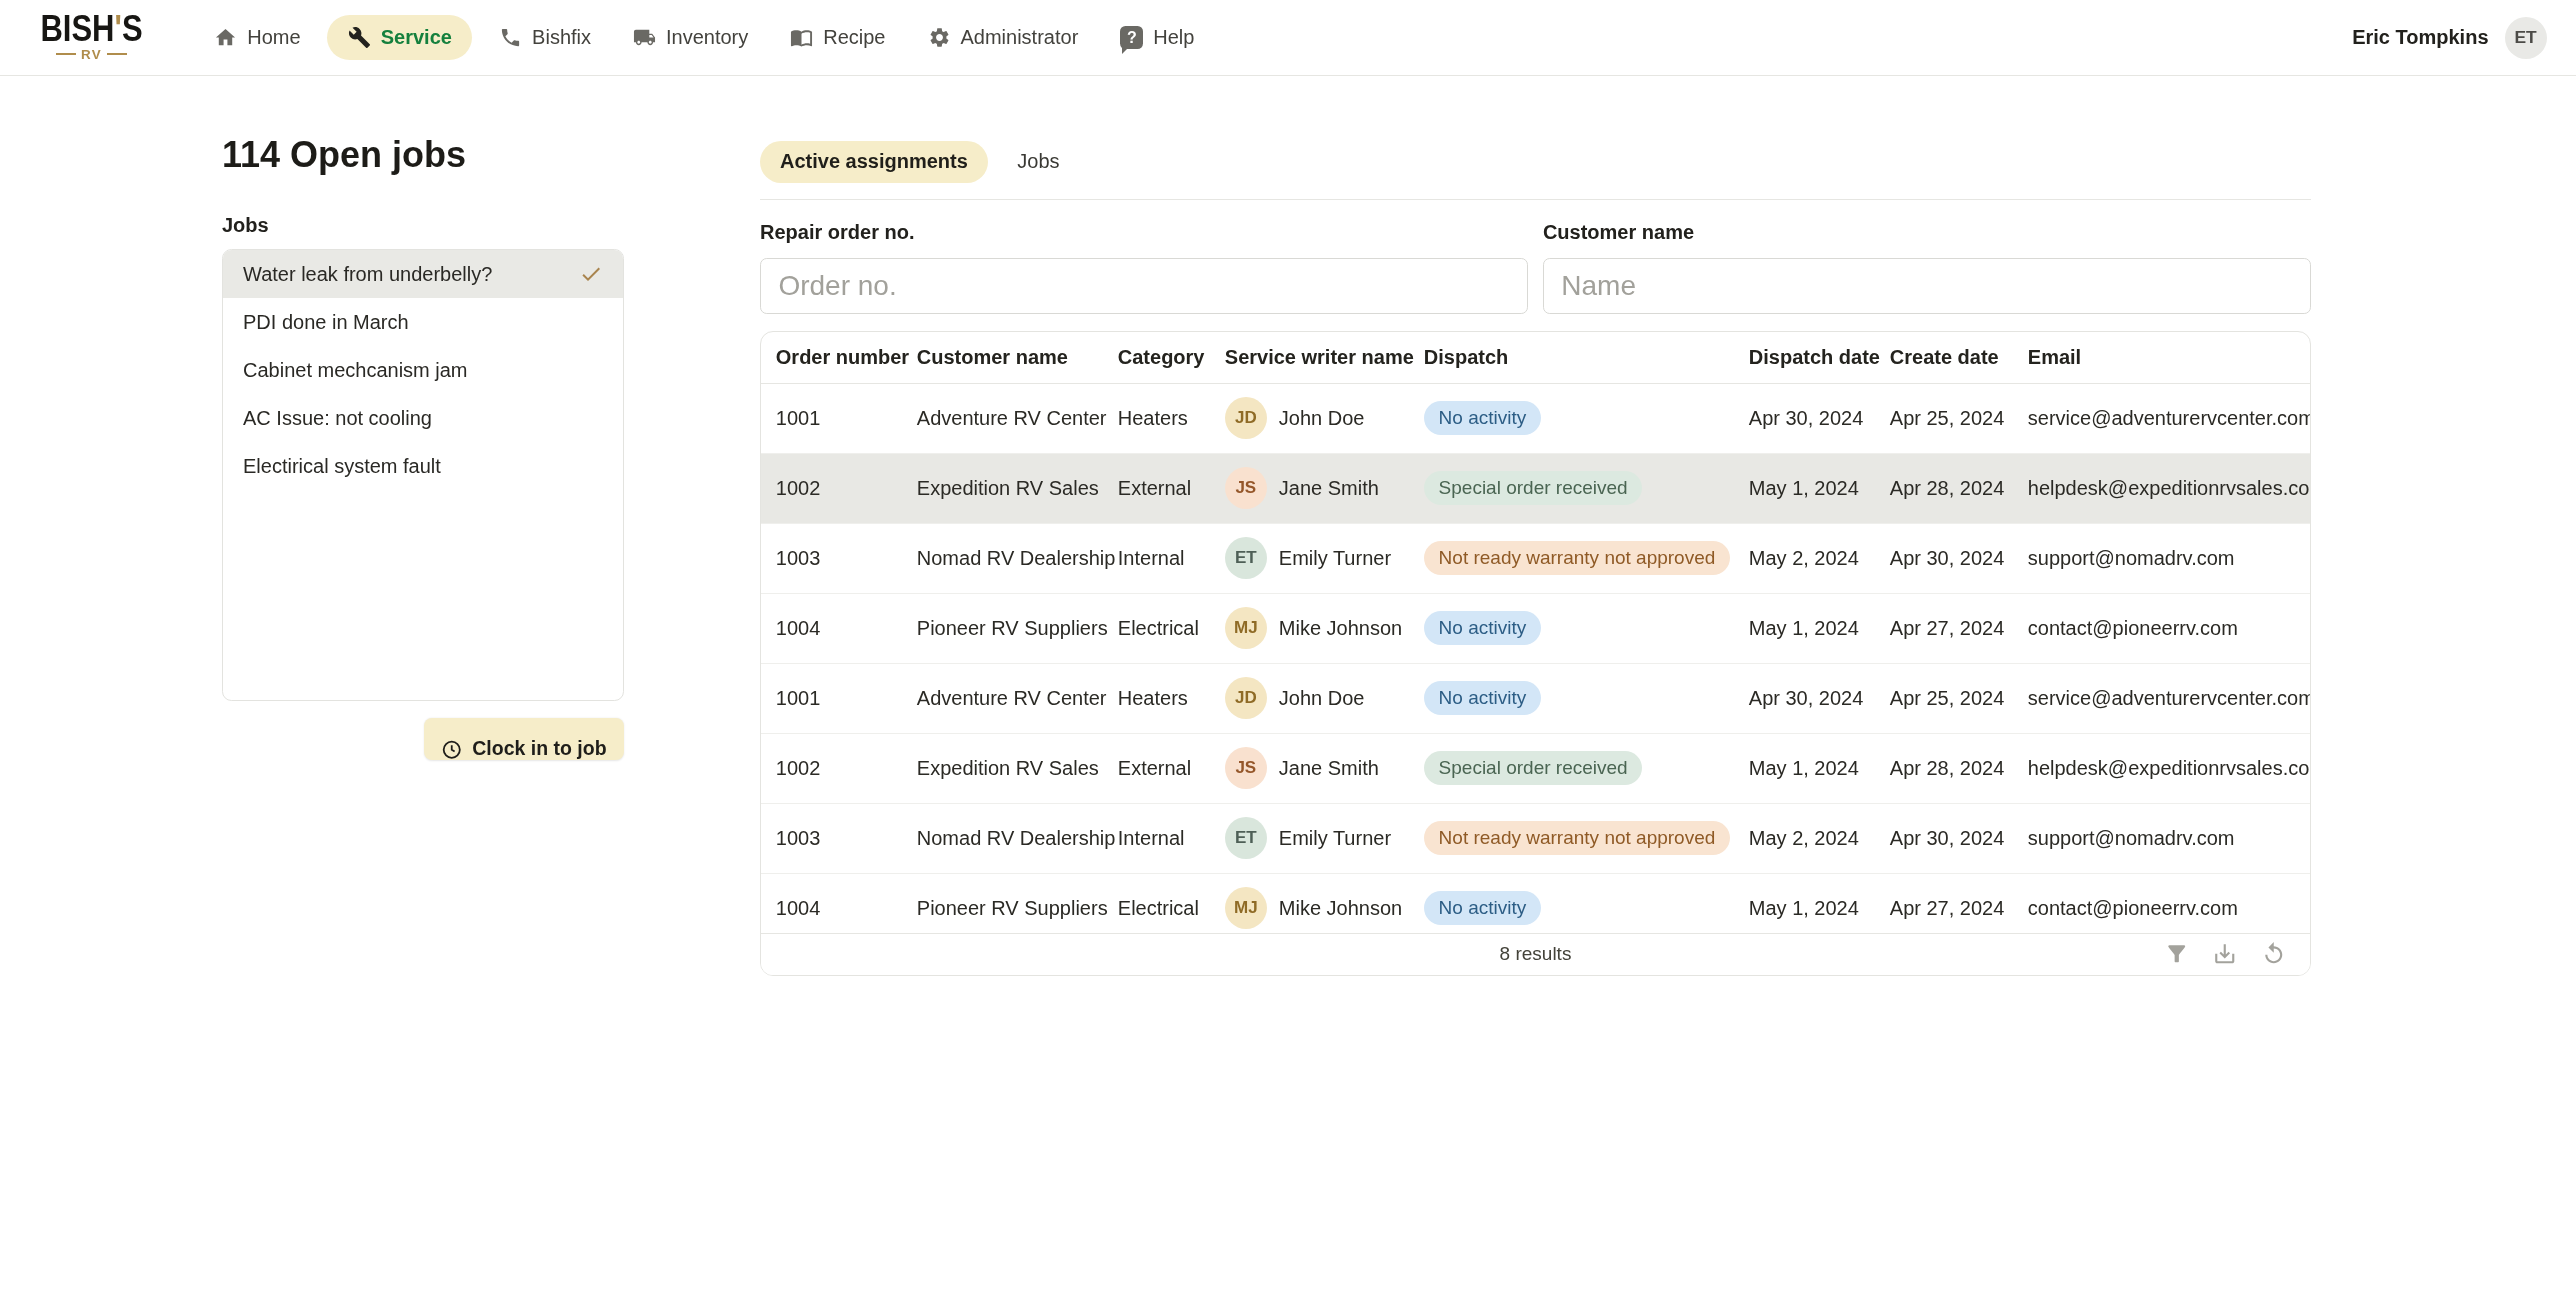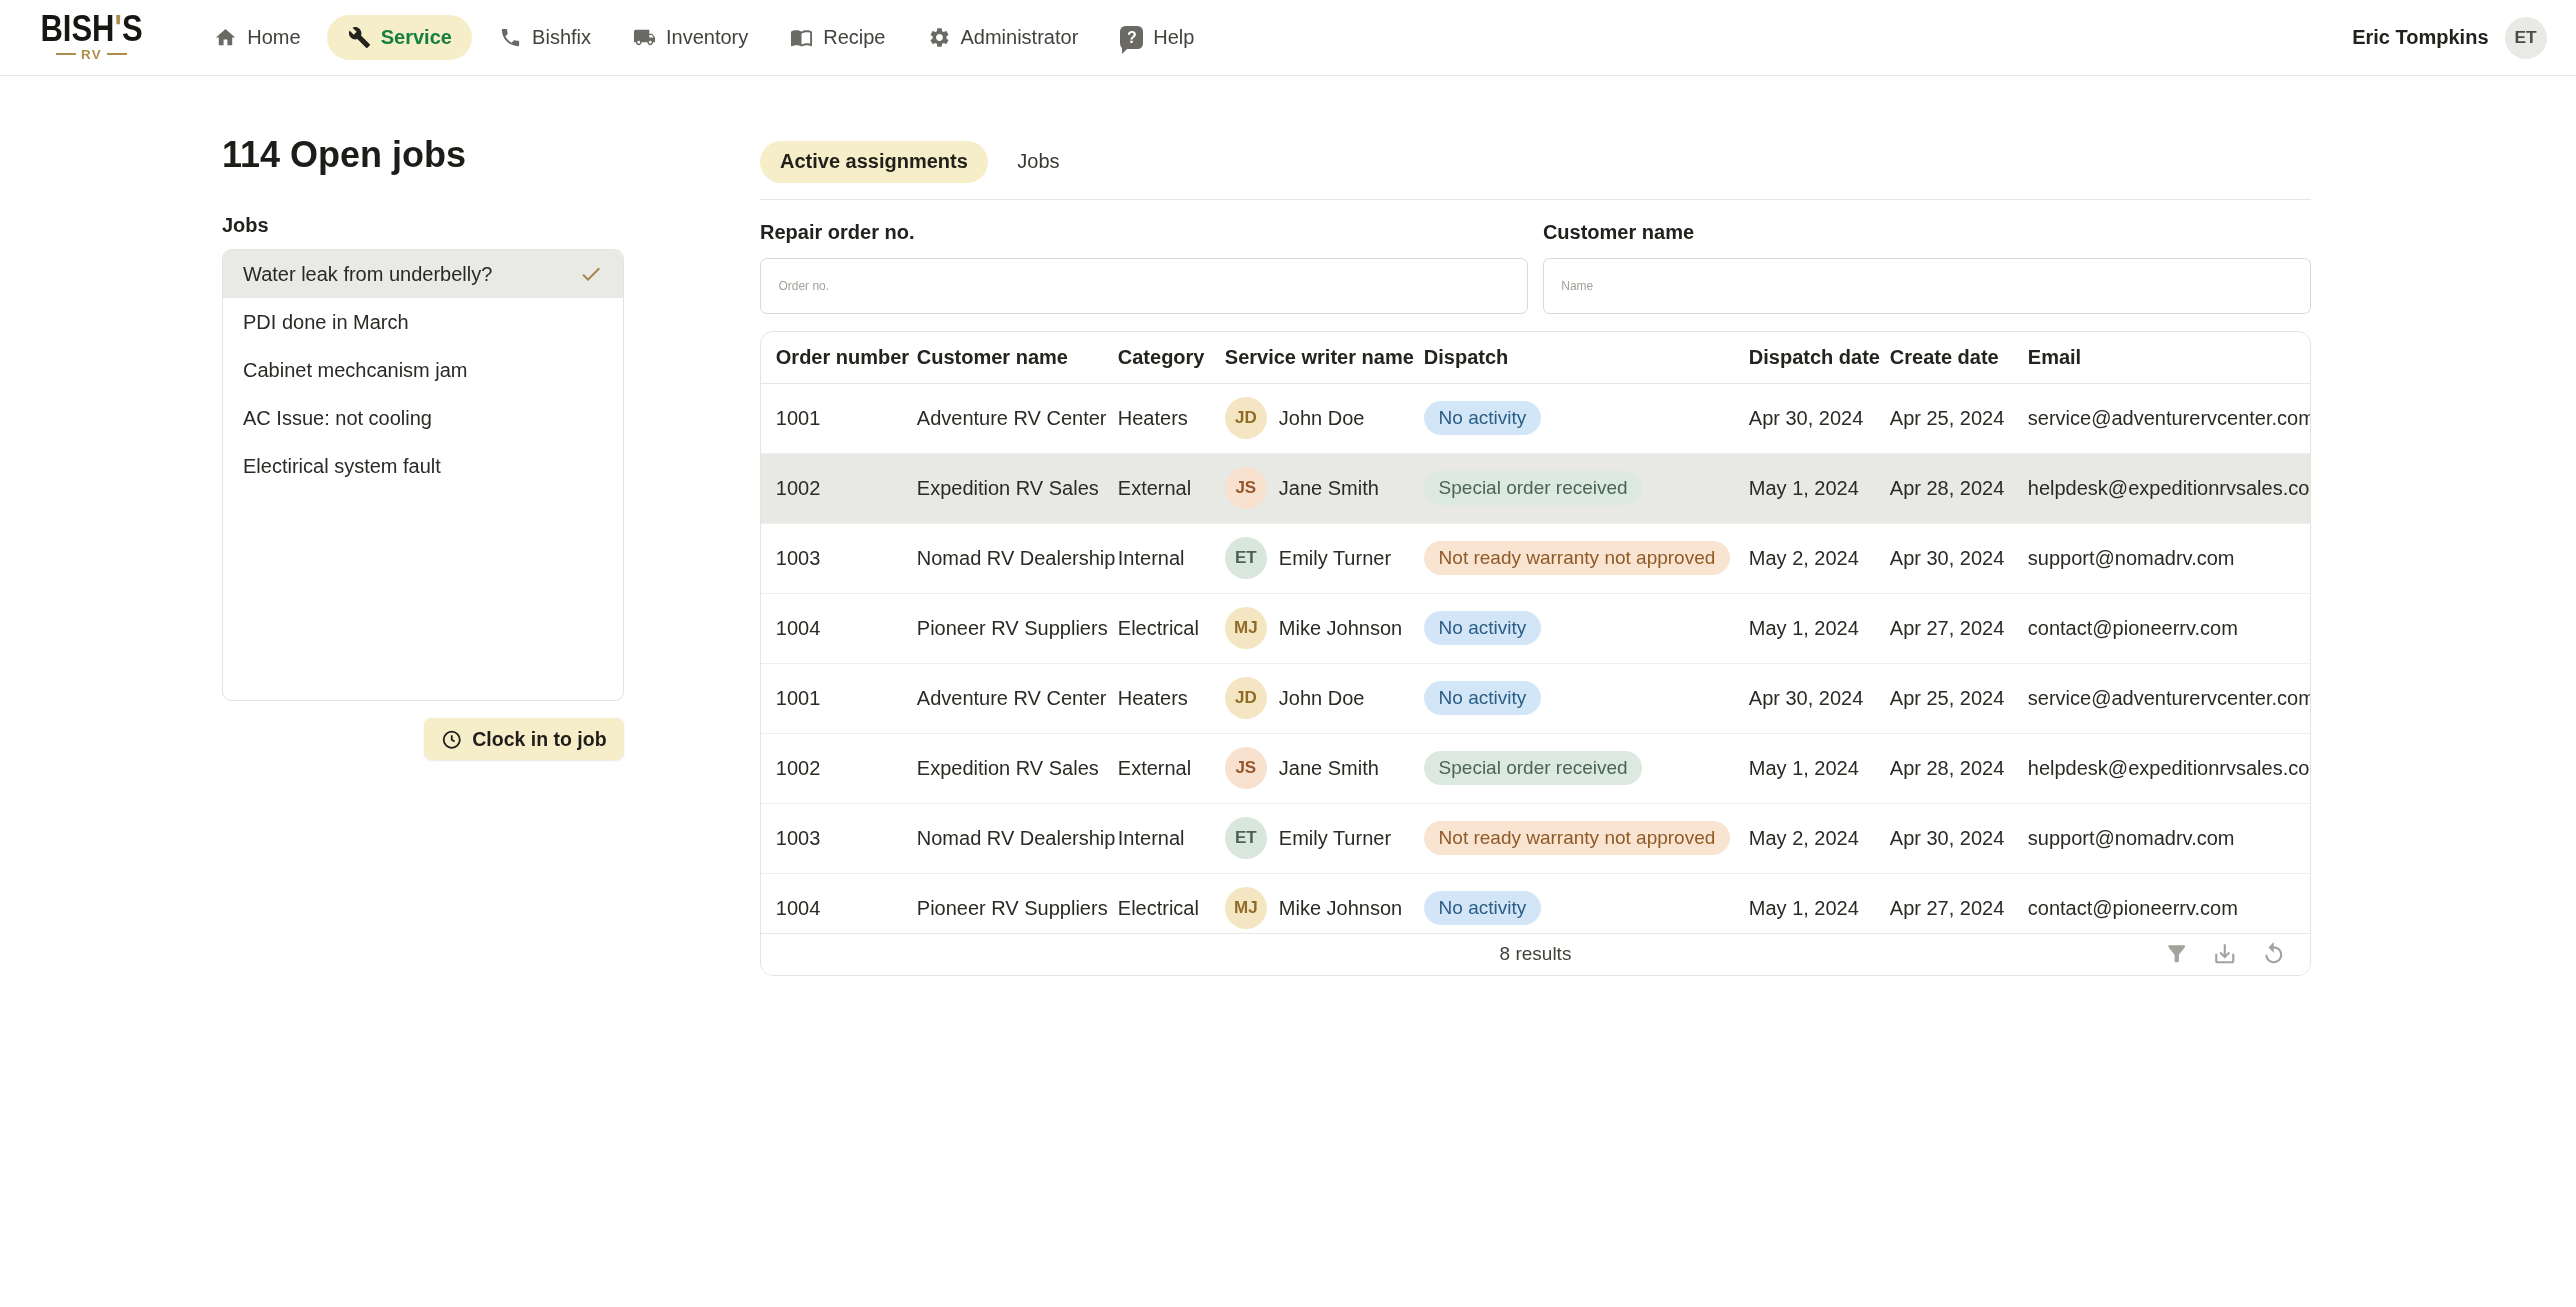--- a/index.html
+++ b/index.html
@@ -47,31 +47,31 @@
   .page-title{font-size:36px;font-weight:800;color:#1d1c18;line-height:42px;}
   .jobs-label{font-size:20px;font-weight:700;margin-top:38px;color:#22211d;}
   .jobs-listbox{margin-top:12px;height:452px;background:#fff;border:1.3px solid #e3e3df;border-radius:9.4px;overflow:hidden;}
   .job-item{height:48px;display:flex;align-items:center;padding:0 20px;font-size:20px;color:#2a2925;cursor:pointer;}
   .job-item .job-label{flex:1;}
   .job-item.selected{background:#e9e9e5;}
   .job-item:first-child{border-radius:8px 8px 0 0;}
   .job-check{display:inline-flex;}
   .job-check svg{width:24px;height:24px;fill:#a9854f;}
   .clockin-row{display:flex;justify-content:flex-end;margin-top:17.4px;}
-  .clockin-btn{display:flex;align-items:center;gap:9.4px;background:var(--accent-cream);border:none;border-radius:8px;padding:0 17.4px;height:42px;font-family:inherit;font-size:19.5px;font-weight:700;color:#1f1e1a;cursor:pointer;box-shadow:0 0.7px 2px rgba(0,0,0,.10);}
+  .clockin-btn{display:flex;align-items:flex-end;gap:9.4px;background:var(--accent-cream);border:none;border-radius:8px;padding:0 17.4px;height:42px;font-family:inherit;font-size:19.5px;font-weight:700;color:#1f1e1a;cursor:pointer;box-shadow:0 0.7px 2px rgba(0,0,0,.10);}
   .clockin-btn svg{width:21.5px;height:21.5px;stroke:#1f1e1a;fill:none;stroke-width:2;}
   
   .main{position:absolute;left:760px;top:141px;width:1551px;}
   .tabs{display:flex;align-items:center;gap:29.5px;}
   .tab{font-size:20px;color:#3a3934;padding:9.4px 0;cursor:pointer;border-radius:670px;}
   .tab.active{background:var(--accent-cream);padding:9.4px 20px;font-weight:700;color:#201f1a;}
   .divider{border-top:1.3px solid var(--border);margin-top:16px;}
   .filters{display:grid;grid-template-columns:1fr 1fr;gap:14.8px;margin-top:21.5px;}
   .filter-label{font-size:20px;font-weight:700;color:#22211d;}
-  .filter-input{margin-top:13.4px;width:100%;height:56px;border:1.3px solid #d9d9d5;border-radius:6.7px;font-family:inherit;font-size:12px;color:#22211d;padding:0 17.4px;background:#fff;outline:none;}
+  .filter-input{margin-top:13.4px;width:100%;height:56px;border:1.3px solid #d9d9d5;border-radius:6.7px;font-family:inherit;font-size:28px;color:#22211d;padding:0 17.4px;background:#fff;outline:none;}
   .filter-input::placeholder{color:#a2a19b;}
   
   .table-card{margin-top:17px;background:#fff;border:1.3px solid #e4e4e0;border-radius:13px;overflow:hidden;}
   .trow{display:grid;grid-template-columns:141px 201px 107px 199px 325px 141px 138px auto;align-items:center;}
   .thead{height:52px;border-bottom:1.3px solid var(--border);}
   .th{font-size:20px;font-weight:700;color:#24231e;padding-left:14.8px;white-space:nowrap;}
   .tbody{height:549px;overflow:hidden;}
   .tbody .trow{height:70px;border-bottom:1.3px solid var(--border-soft);cursor:pointer;background:#fff;}
   .tbody .trow.selected{background:var(--row-selected);}
   .td{font-size:20px;color:#2b2a25;padding-left:14.8px;white-space:nowrap;}

